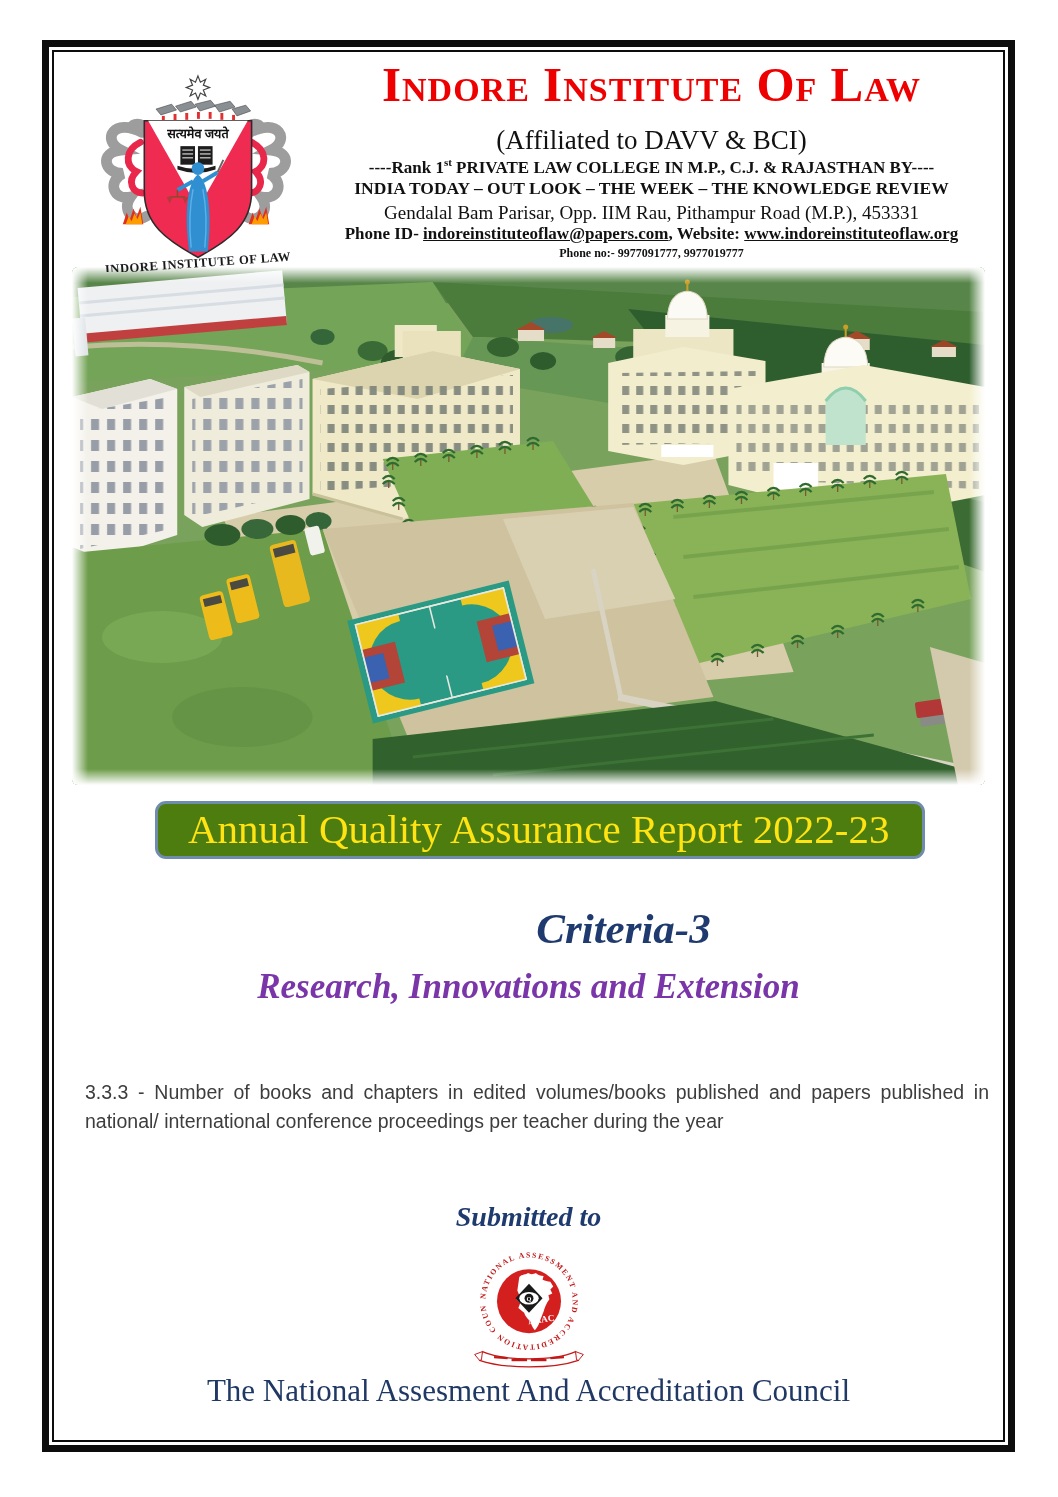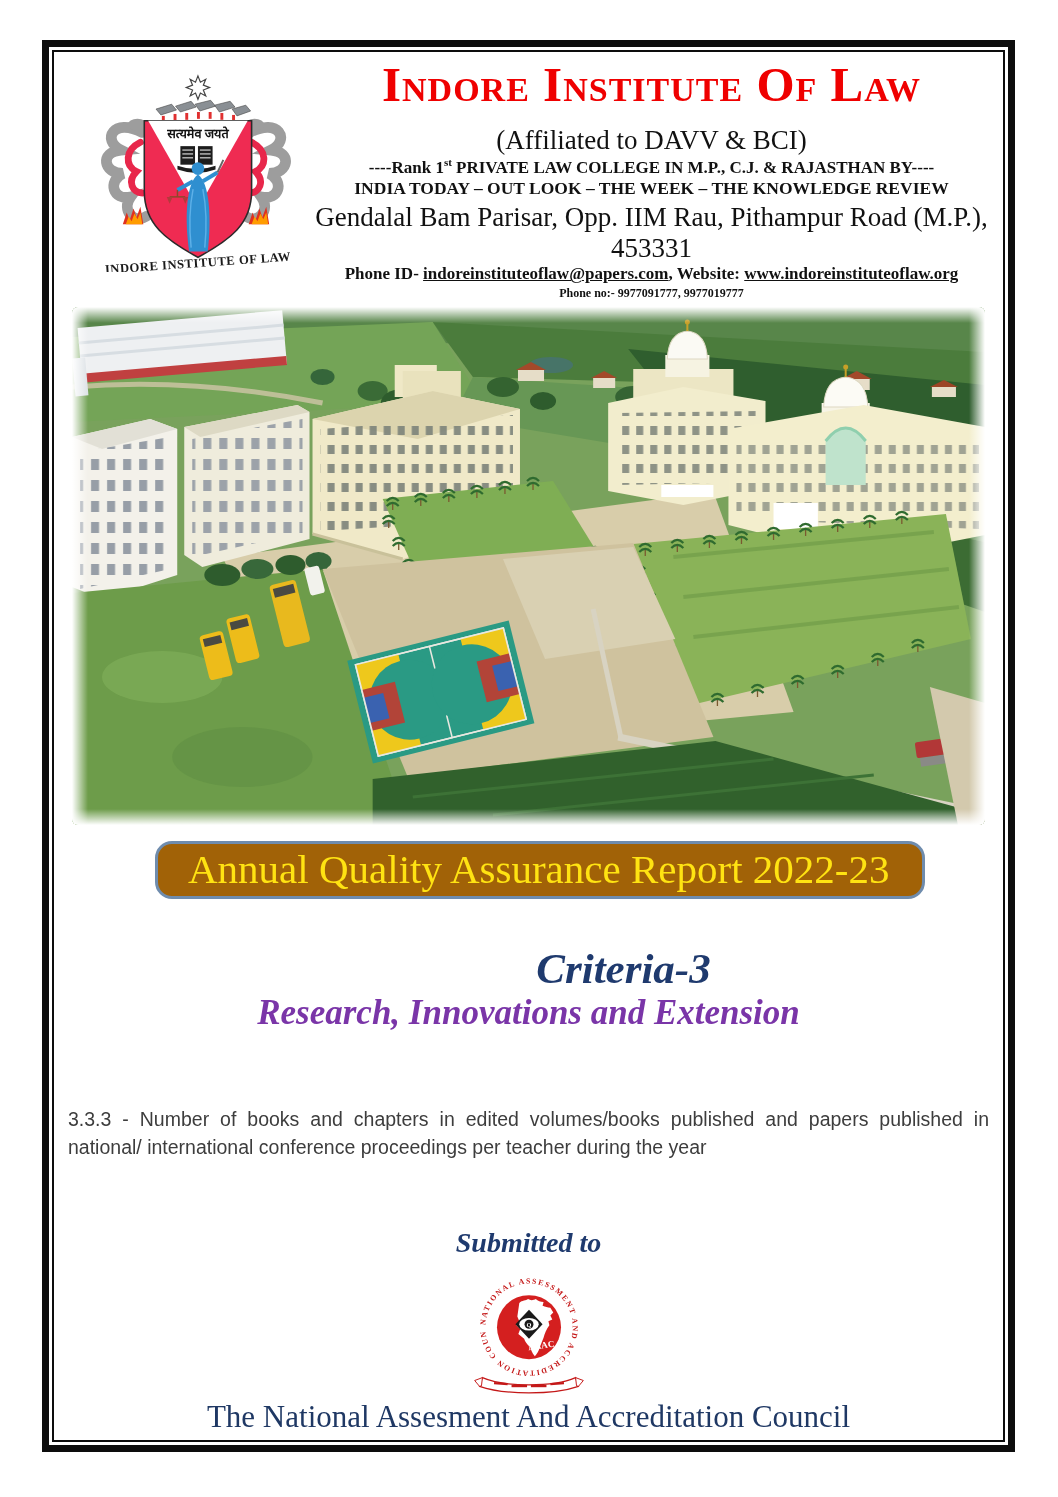--- a/index.html
+++ b/index.html
@@ -9,39 +9,39 @@
 
   
   .letterhead{position:relative;min-height:198px;}
   .logo-wrap{position:absolute;left:22px;top:12px;width:228px;height:200px;}
   .head-text{margin-left:250px;text-align:center;padding-right:4px;}
   .inst-name{margin:0;font-variant:small-caps;font-weight:bold;color:#ef0000;font-size:49px;line-height:1.02;letter-spacing:1px;}
   .affil{font-size:27px;line-height:1.05;margin-top:16px;}
   .rank-line{font-size:17px;font-weight:bold;line-height:1.2;margin-top:2px;}
   .rank-line sup{font-size:11px;}
   .accolades{font-size:17.5px;font-weight:bold;line-height:1.2;}
-  .address{font-size:27px;line-height:1.15;margin-top:3px;}
+  .address{font-size:19px;line-height:1.15;margin-top:3px;}
   .contact{font-size:17px;font-weight:bold;line-height:1.2;}
   .contact a{color:#111;text-decoration:underline;}
   .phone{font-size:12px;font-weight:bold;line-height:1.25;margin-top:1px;}
 
   
   .photo{margin:6px auto 0 auto;width:913px;height:518px;border-radius:6px;overflow:hidden;}
   .photo svg{display:block;}
 
   
-  .banner{margin:16px 0 0 95px;width:764px;height:52px;background:#a16207;border:3px solid #6f8cad;border-radius:17px;display:flex;align-items:center;box-sizing:content-box;}
+  .banner{margin:16px 0 0 95px;width:764px;height:52px;background:#4d7c0f;border:3px solid #6f8cad;border-radius:11px;display:flex;align-items:center;box-sizing:content-box;}
   .banner span{white-space:nowrap;padding-left:30px;font-size:41px;color:#ffe312;line-height:1;}
 
   
   .criteria{margin:46px 0 0 0;text-align:center;transform:translateX(95px);font-style:italic;font-weight:600;font-size:43px;color:#1f3a6e;line-height:1.1;}
-  .crit-sub{margin:2px 0 0 0;text-align:center;font-style:italic;font-weight:600;font-size:35px;color:#7a35a8;line-height:1.1;}
-
-  
-  .indicator{margin:72px 8px 0 8px;font-family:"Liberation Sans",sans-serif;font-size:19.5px;color:#3d3d3d;text-align:justify;line-height:1.45;}
+  .crit-sub{margin:16px 0 0 0;text-align:center;font-style:italic;font-weight:600;font-size:35px;color:#7a35a8;line-height:1.1;}
+
+  
+  .indicator{margin:72px 8px 0 25px;font-family:"Liberation Sans",sans-serif;font-size:19.5px;color:#3d3d3d;text-align:justify;line-height:1.45;}
 
   
   .submitted{margin-top:66px;text-align:center;font-style:italic;font-weight:600;font-size:28px;color:#1f3a6e;}
   .naac-wrap{width:136px;height:130px;margin:8px auto 0 auto;}
   .council{margin-top:2px;text-align:center;font-size:31px;color:#1f3864;line-height:1.15;}
 </style>
 </head>
 <body>
 
 <div class="frame">

